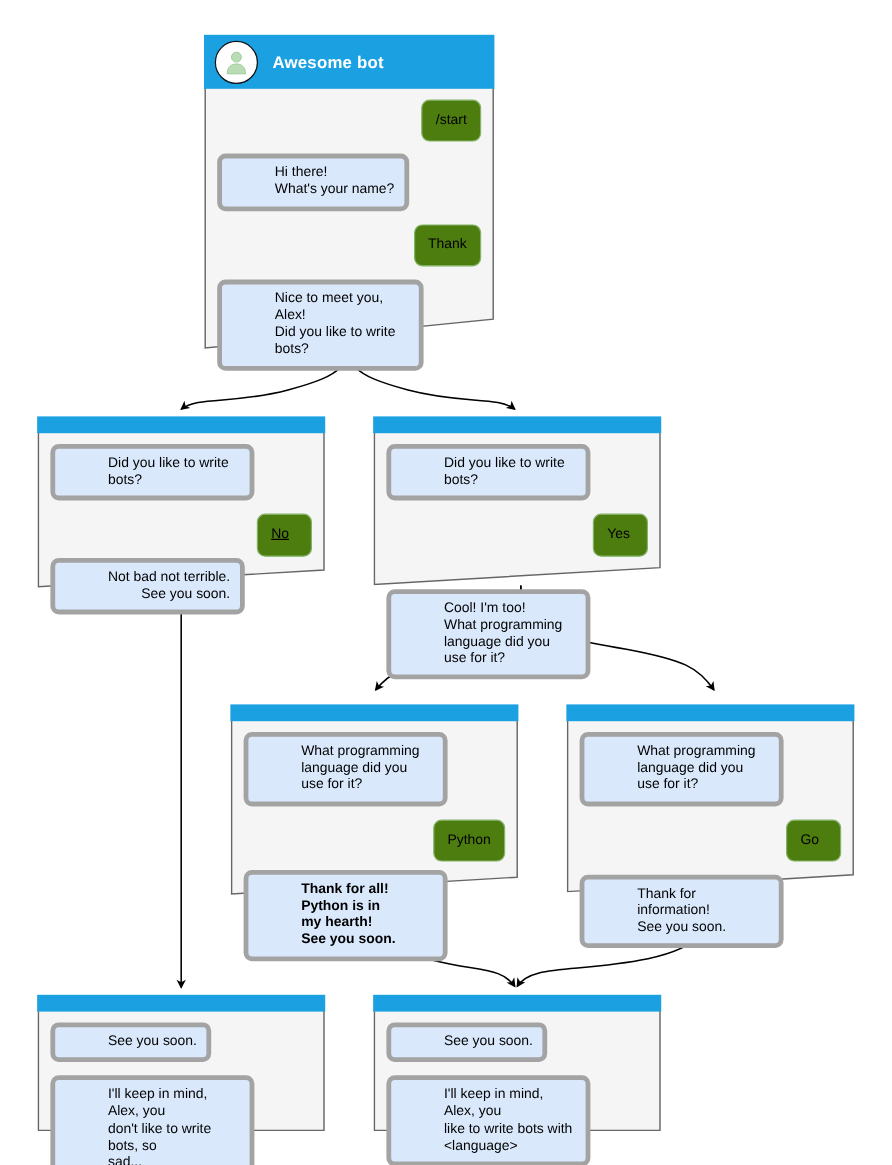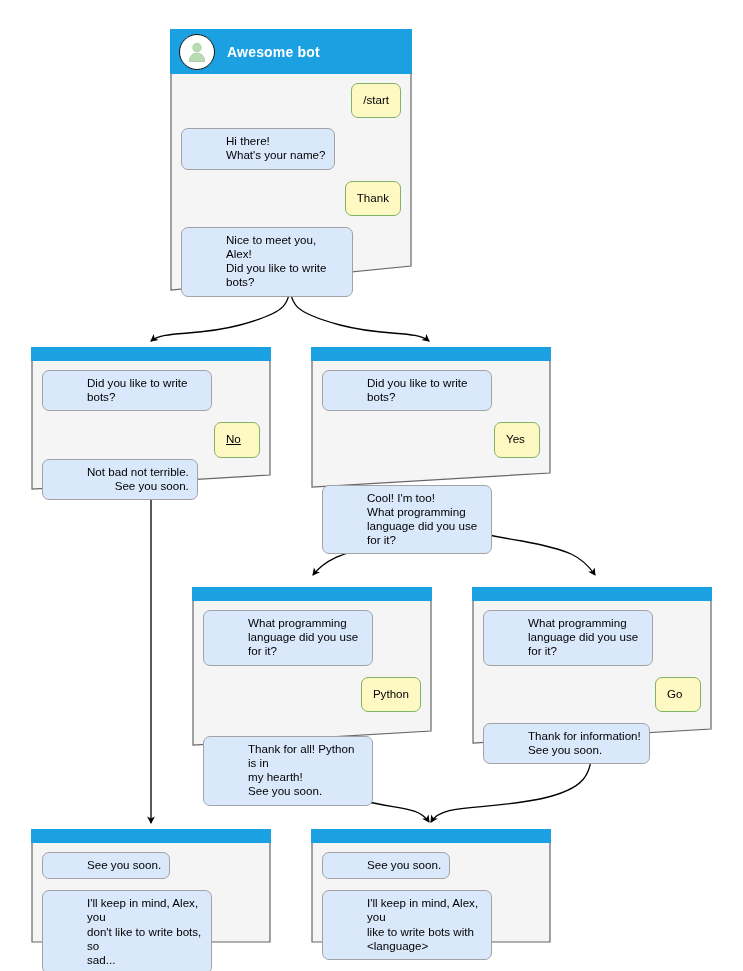--- a/index.html
+++ b/index.html
@@ -97,26 +97,26 @@
     padding: 5px 8px 6px 8px;
     font-size: 11.6px;
     line-height: 14.2px;
     color: #000000;
     white-space: pre-line;
     box-sizing: border-box;
   }
   .bubble.bot {
     align-self: flex-start;
     background: #dae8fc;
-    border: 1px solid #a3a3a3;
+    border: 4px solid #a3a3a3;
     padding-left: 44px;
   }
   .bubble.user {
     align-self: flex-end;
-    background: #fef9c3;
+    background: #4d7c0f;
     border: 1px solid #82b366;
     text-align: left;
     min-width: 46px;
     padding: 9px 11px 10px 11px;
   }
 </style>
 </head>
 <body>
 
 <div id="canvas">
@@ -202,21 +202,21 @@
   <div class="card" style="left:192px; top:587px; width:240px; height:159px;">
     <svg class="card-shape" viewBox="0 0 240 159" preserveAspectRatio="none">
       <polygon points="1,1 239,1 239,144 1,158" fill="#f5f5f5" stroke="#666666" stroke-width="1.2"></polygon>
     </svg>
     <div class="card-inner">
       <div class="card-header bare" style="background:#1ba1e2;"></div>
       <div class="msgs" style="top:14px;">
         <div class="bubble bot">What programming
 language did you use for it?</div>
         <div class="bubble user" style="margin-top:11px;">Python</div>
-        <div class="bubble bot" style="margin-top:24px;">Thank for all! Python is in
+        <div class="bubble bot" style="margin-top:7px;font-weight:bold;">Thank for all! Python is in
 my hearth!
 See you soon.</div>
       </div>
     </div>
   </div>
 
   <div class="card" style="left:472px; top:587px; width:240px; height:157px;">
     <svg class="card-shape" viewBox="0 0 240 157" preserveAspectRatio="none">
       <polygon points="1,1 239,1 239,142 1,156" fill="#f5f5f5" stroke="#666666" stroke-width="1.2"></polygon>
     </svg>

